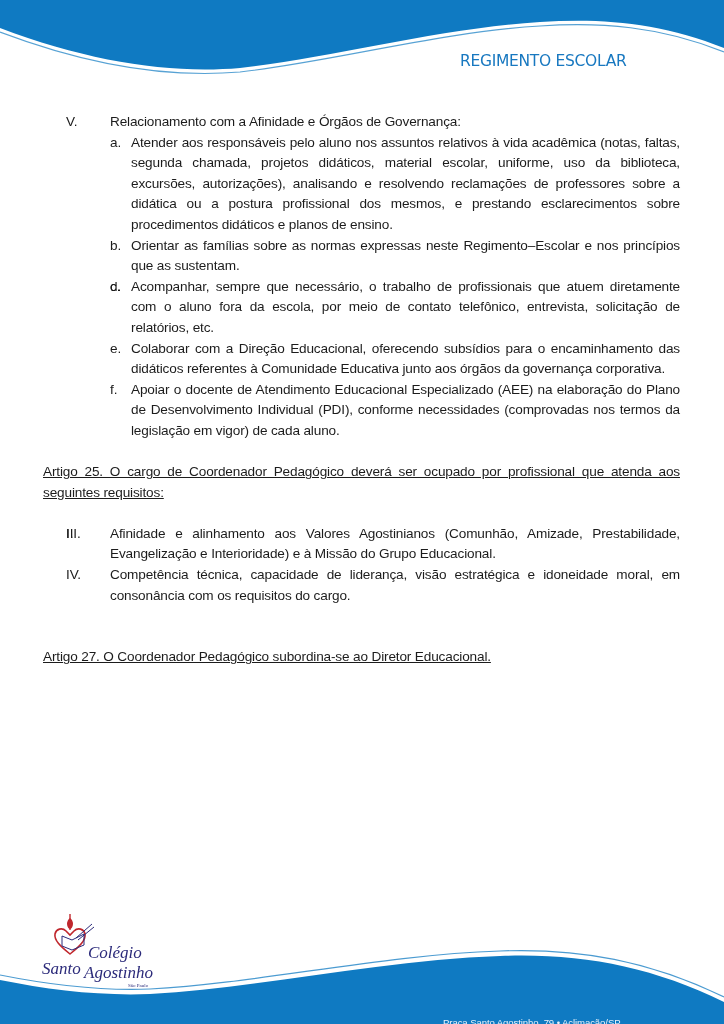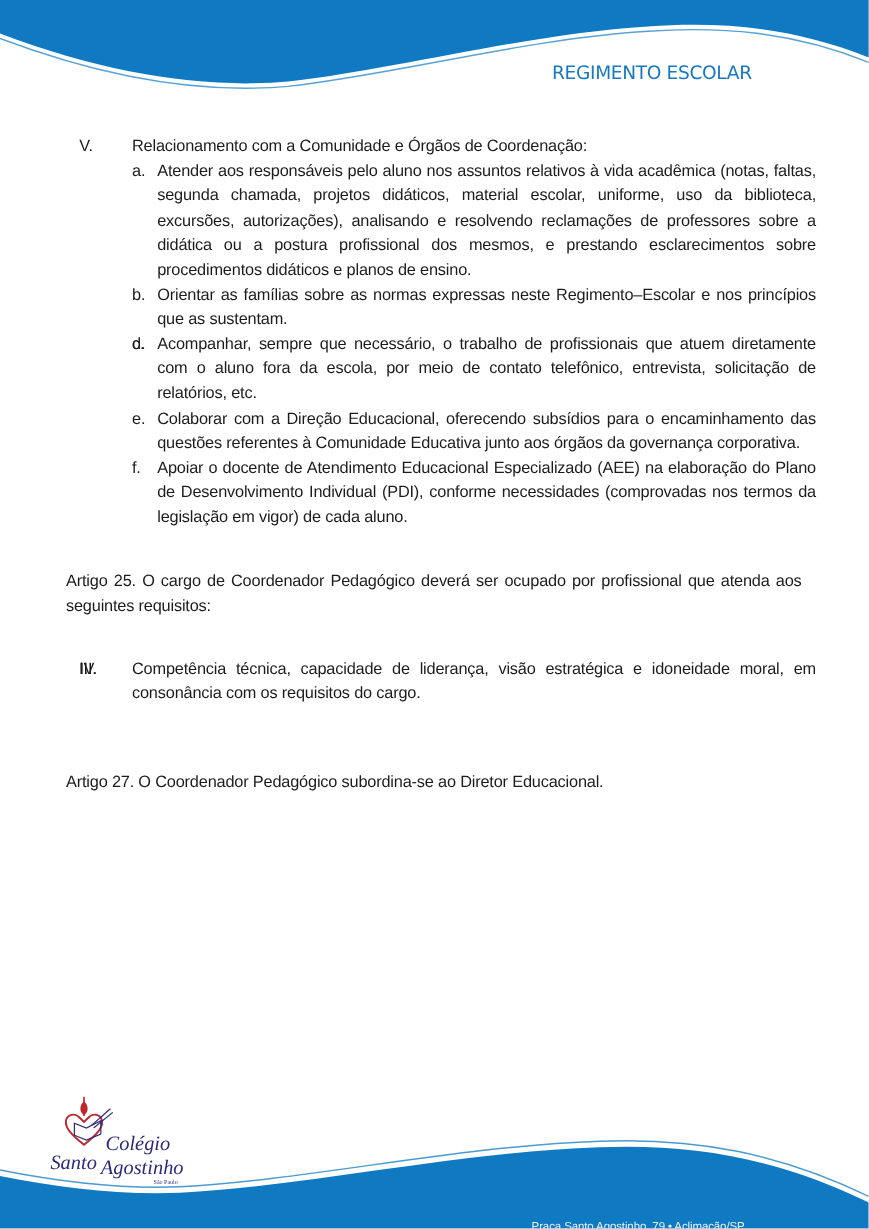--- a/index.html
+++ b/index.html
@@ -35,21 +35,21 @@
     }
     .content {
       position: absolute;
       left: 43px;
       top: 112px;
       width: 637px;
       font-size: 13.6px;
       line-height: 20.6px;
       letter-spacing: -0.15px;
     }
-    .content p { margin: 12px; text-align: justify; }
+    .content p { margin: 0; text-align: justify; text-decoration: underline; }
     .roman-list, .alpha-list {
       list-style: none;
       margin: 0;
       padding: 0;
     }
     .roman-item {
       position: relative;
       padding-left: 67px;
       text-align: justify;
     }
@@ -111,40 +111,40 @@
   <path d="M0,0 L724,0 L724,48 C660,22 600,18 540,22 C440,28 330,58 240,68 C170,74 90,62 0,28 Z" fill="#0f7ac2"></path>
   <path d="M0,32 C90,66 170,78 240,72 C330,62 440,32 540,26 C600,22 660,26 724,52" fill="none" stroke="#0f7ac2" stroke-width="1.2" opacity="0.7"></path>
 </svg>
 <h1 class="doc-title">REGIMENTO ESCOLAR</h1>
 
 <div class="content">
 
   <ul class="roman-list">
     <li class="roman-item">
       <span class="roman-num">V.</span>
-      <span>Relacionamento com a Comunidade e Órgãos de Coordenação:</span>
+      <span>Relacionamento com a Afinidade e Órgãos de Governança:</span>
       <ol class="alpha-list">
         <li class="alpha-item">
           <span class="alpha-letter">a.</span>
           <span>Atender aos responsáveis pelo aluno nos assuntos relativos à vida acadêmica (notas, faltas, segunda chamada, projetos didáticos, material escolar, uniforme, uso da biblioteca, excursões, autorizações), analisando e resolvendo reclamações de professores sobre a didática ou a postura profissional dos mesmos, e prestando esclarecimentos sobre procedimentos didáticos e planos de ensino.</span>
         </li>
         <li class="alpha-item">
           <span class="alpha-letter">b.</span>
           <span>Orientar as famílias sobre as normas expressas neste Regimento–Escolar e nos princípios que as sustentam.</span>
         </li>
         <li class="alpha-item">
           <span class="alpha-letter">c.</span>
         </li>
         <li class="alpha-item">
           <span class="alpha-letter">d.</span>
           <span>Acompanhar, sempre que necessário, o trabalho de profissionais que atuem diretamente com o aluno fora da escola, por meio de contato telefônico, entrevista, solicitação de relatórios, etc.</span>
         </li>
         <li class="alpha-item">
           <span class="alpha-letter">e.</span>
-          <span>Colaborar com a Direção Educacional, oferecendo subsídios para o encaminhamento das questões referentes à Comunidade Educativa junto aos órgãos da governança corporativa.</span>
+          <span>Colaborar com a Direção Educacional, oferecendo subsídios para o encaminhamento das didáticos referentes à Comunidade Educativa junto aos órgãos da governança corporativa.</span>
         </li>
         <li class="alpha-item">
           <span class="alpha-letter">f.</span>
           <span>Apoiar o docente de Atendimento Educacional Especializado (AEE) na elaboração do Plano de Desenvolvimento Individual (PDI), conforme necessidades (comprovadas nos termos da legislação em vigor) de cada aluno.</span>
         </li>
       </ol>
     </li>
   </ul>
 
   <div class="gap-20"></div>
@@ -152,20 +152,21 @@
   <p class="article">Artigo 25. O cargo de Coordenador Pedagógico deverá ser ocupado por profissional que atenda aos seguintes requisitos:</p>
 
   <div class="gap-20"></div>
 
   <ul class="roman-list">
     <li class="roman-item">
       <span class="roman-num">I.</span>
     </li>
     <li class="roman-item">
       <span class="roman-num">III.</span>
+      <span>Afinidade e alinhamento aos Valores Agostinianos (Comunhão, Amizade, Prestabilidade, Evangelização e Interioridade) e à Missão do Grupo Educacional.</span>
     </li>
     <li class="roman-item">
       <span class="roman-num">IV.</span>
       <span>Competência técnica, capacidade de liderança, visão estratégica e idoneidade moral, em consonância com os requisitos do cargo.</span>
     </li>
   </ul>
 
   <div class="gap-20"></div>
 
 

